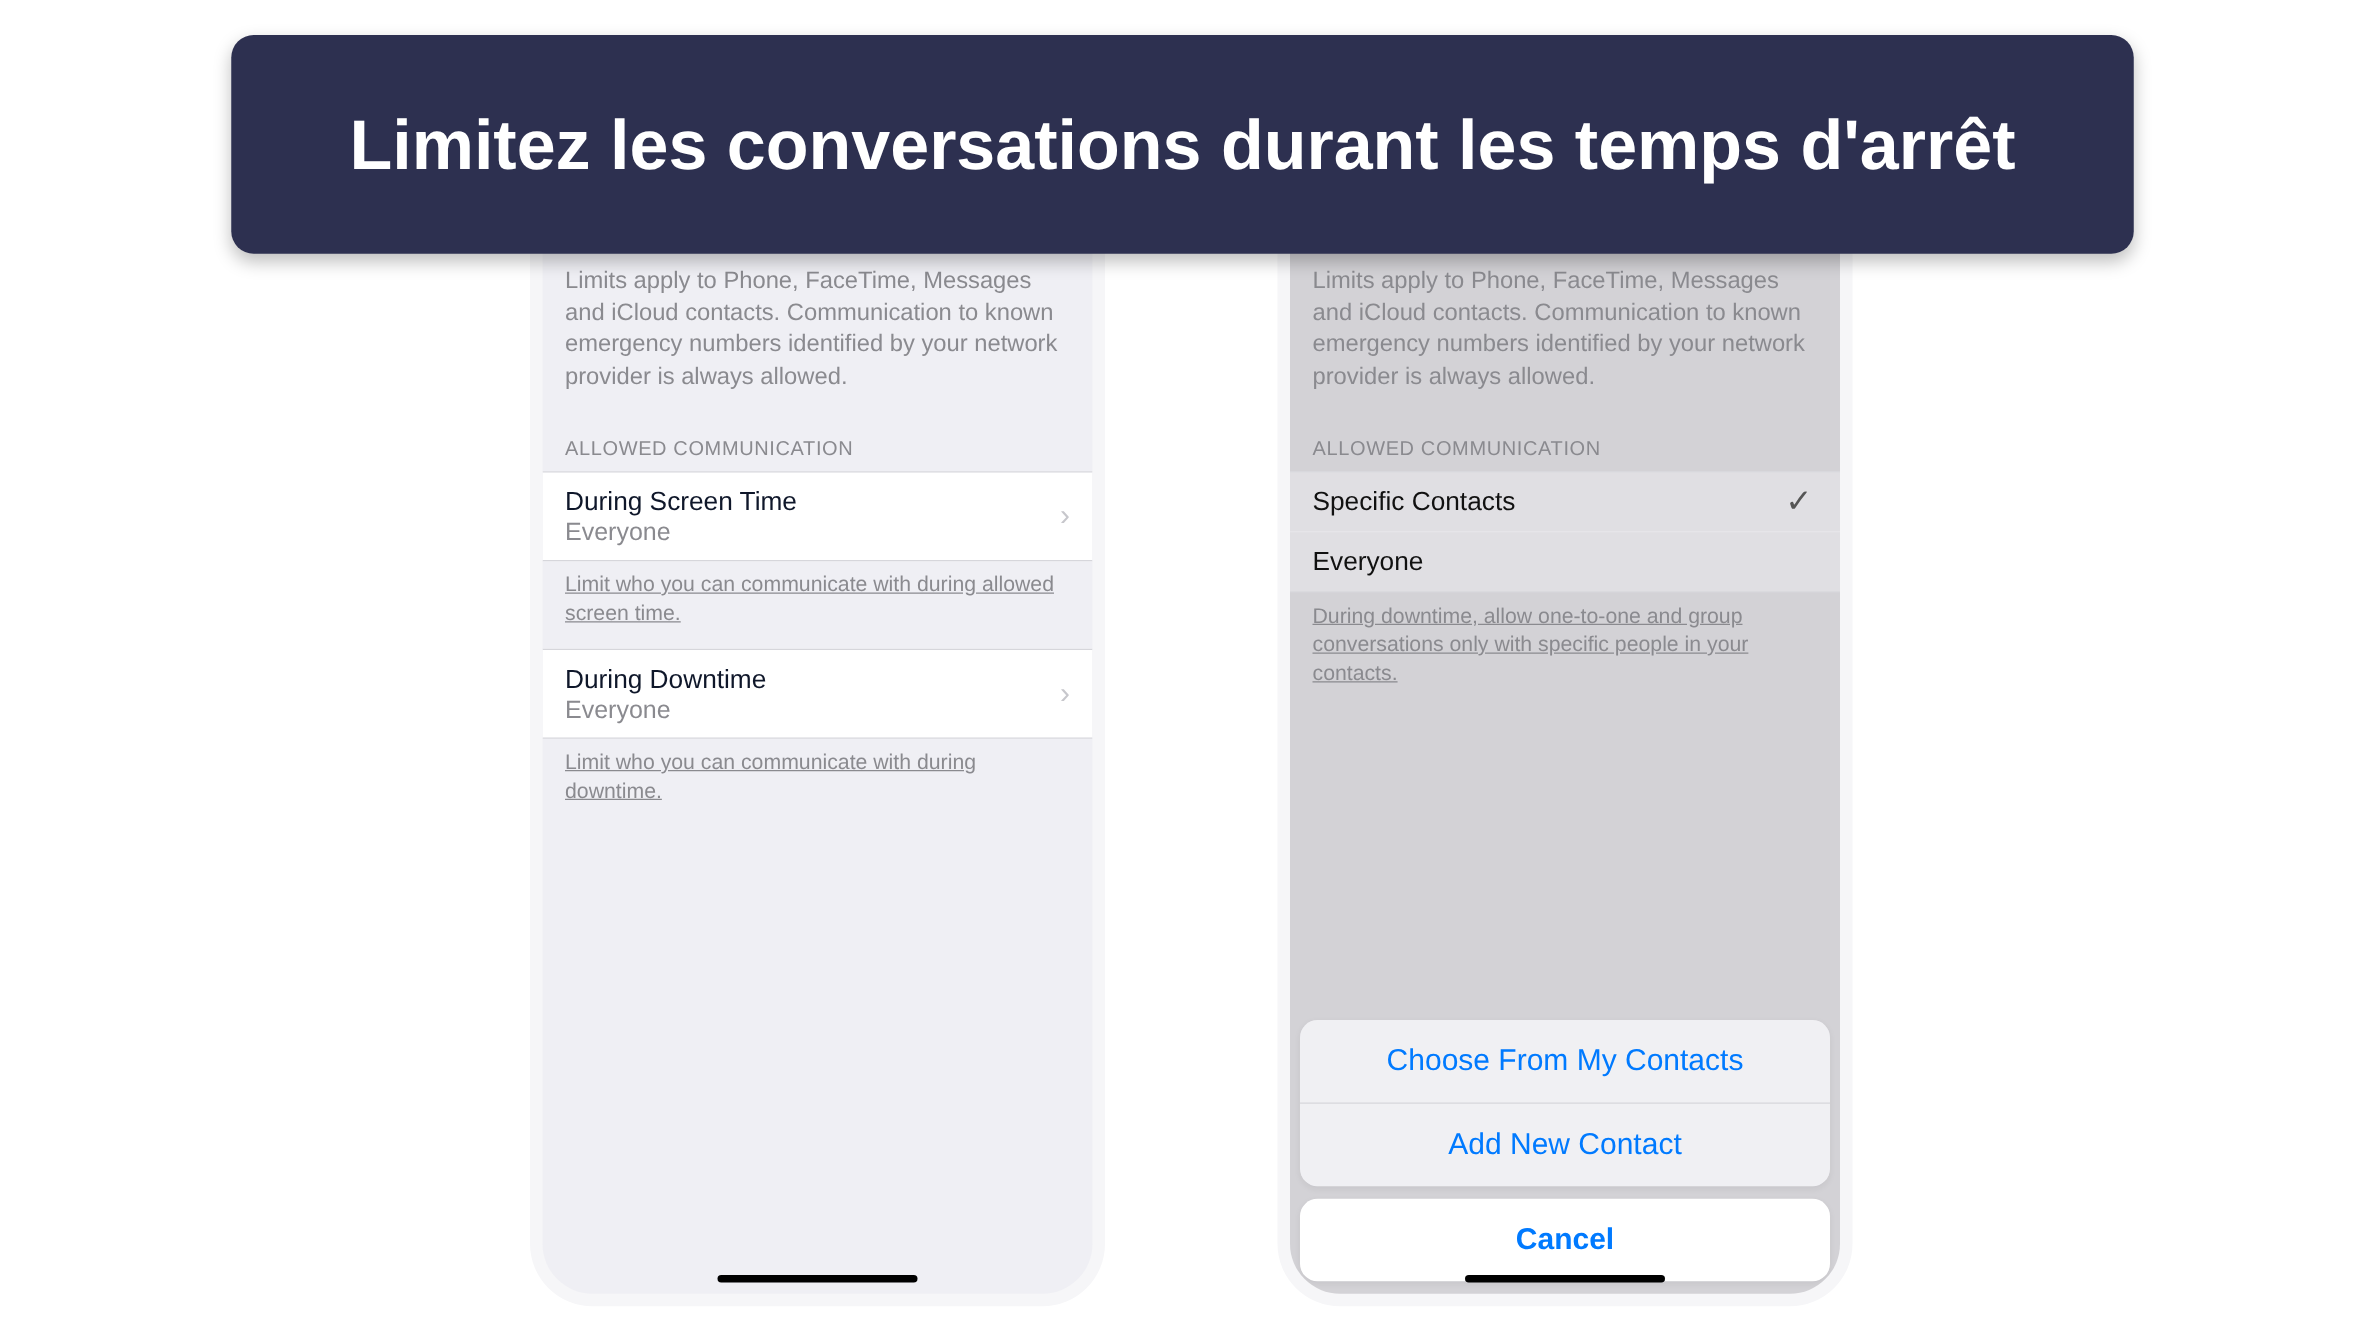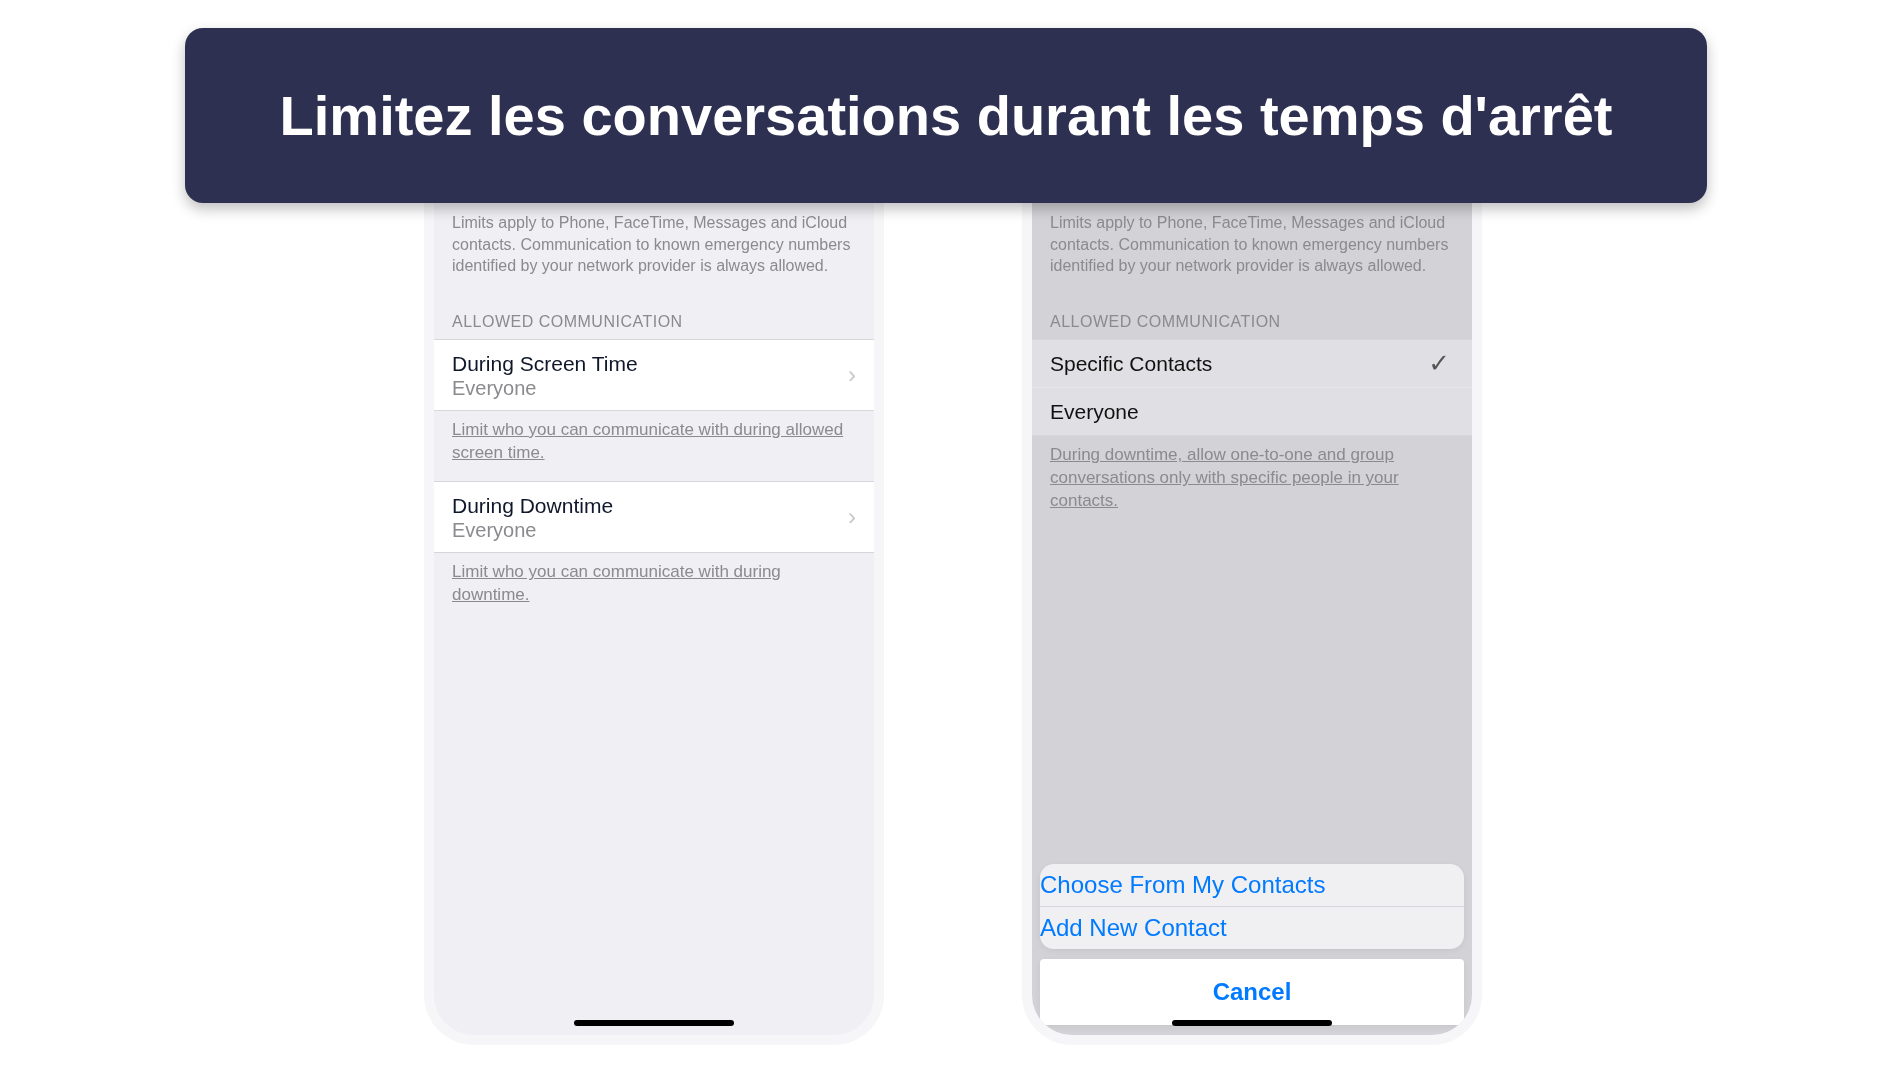--- a/index.html
+++ b/index.html
@@ -52,21 +52,21 @@
   .phone.left { left: 434px; }
   .phone.right { left: 1032px; }
 
   .content {
     padding: 6px 0 0 0;
   }
 
   .desc {
     padding: 6px 18px 16px 18px;
     color: #8a8a8f;
-    font-size: 16px;
+    font-size: 19px;
     line-height: 1.35;
   }
 
   .section-header {
     padding: 20px 18px 8px 18px;
     color: #8a8a8f;
     font-size: 16px;
     letter-spacing: 0.5px;
   }
 
@@ -149,29 +149,30 @@
     box-sizing: border-box;
   }
   .sheet-group {
     background: rgba(241,241,244,0.95);
     border-radius: 14px;
     overflow: hidden;
     margin-bottom: 10px;
     box-shadow: 0 2px 6px rgba(0,0,0,0.06);
   }
   .sheet-item {
+    text-align: center;
     font-size: 24px;
     color: #007aff;
-    padding: 7px 0;
+    padding: 19px 0;
     border-bottom: 0.5px solid #d6d6db;
   }
   .sheet-item:last-child { border-bottom: none; }
   .sheet-cancel {
     background: #ffffff;
-    border-radius: 4px;
+    border-radius: 14px;
     text-align: center;
     font-size: 24px;
     font-weight: 600;
     color: #007aff;
     padding: 19px 0;
     box-shadow: 0 2px 6px rgba(0,0,0,0.06);
   }
 
   
   .home-ind {

